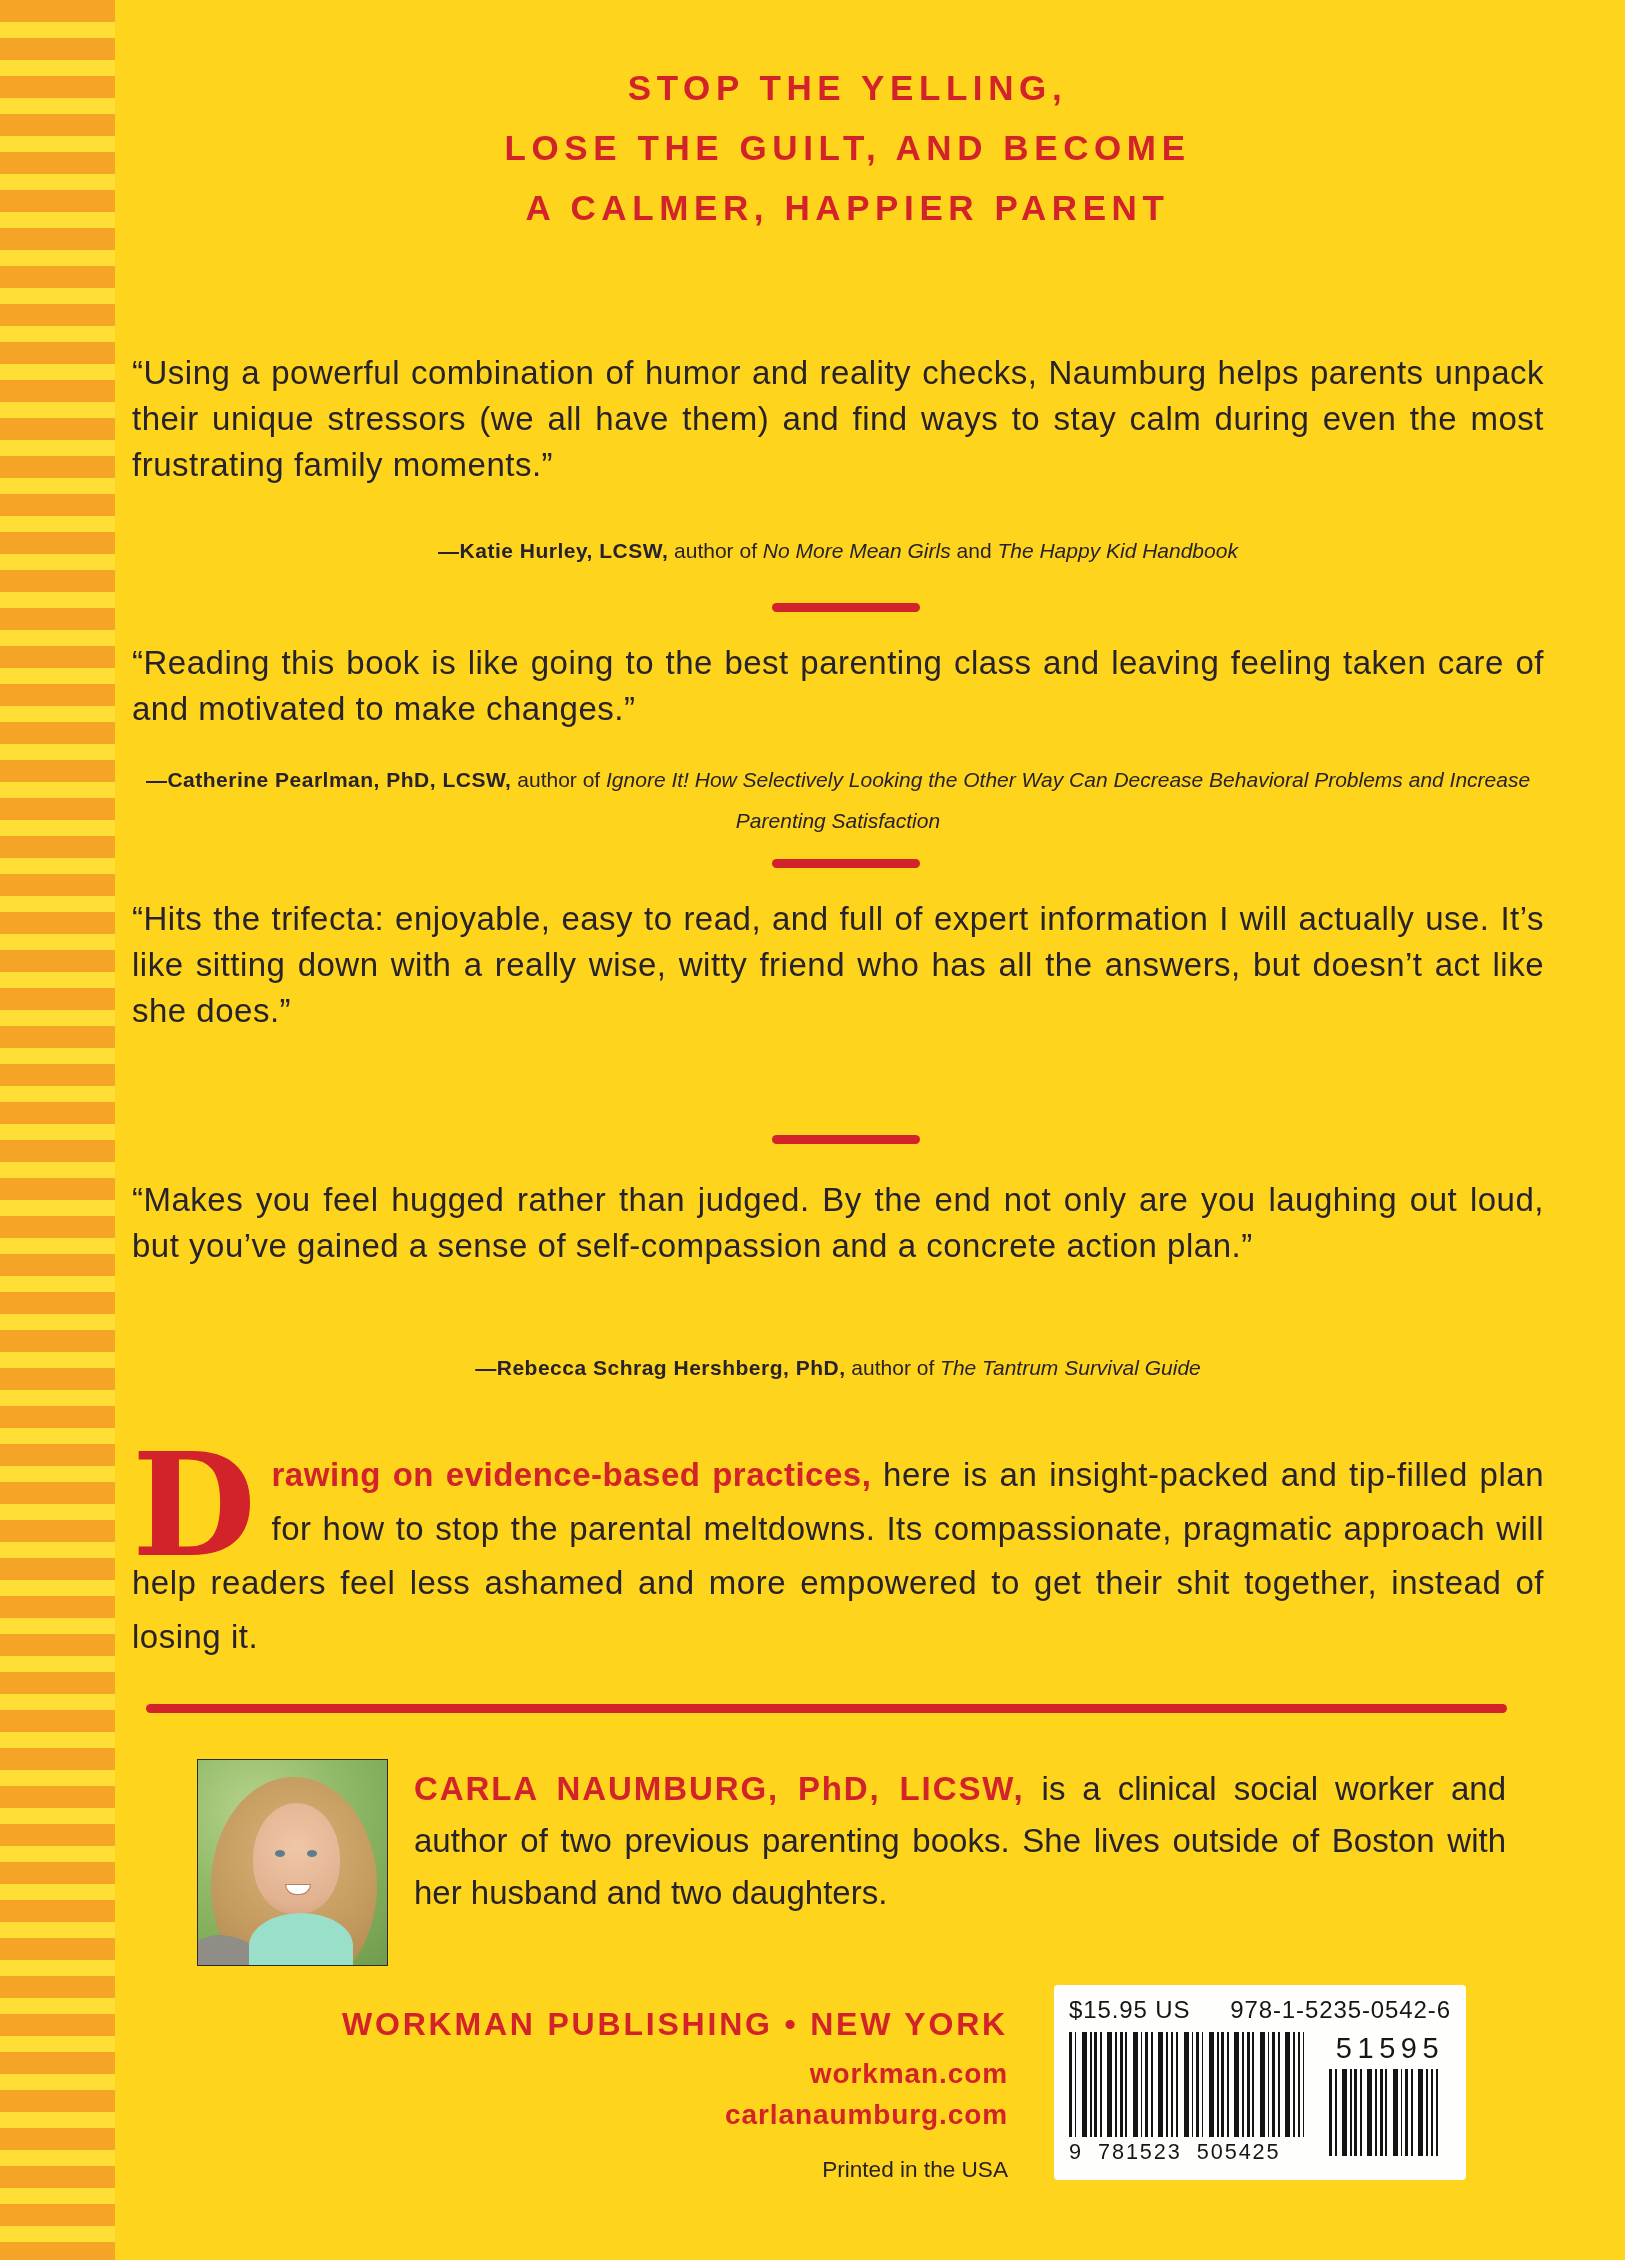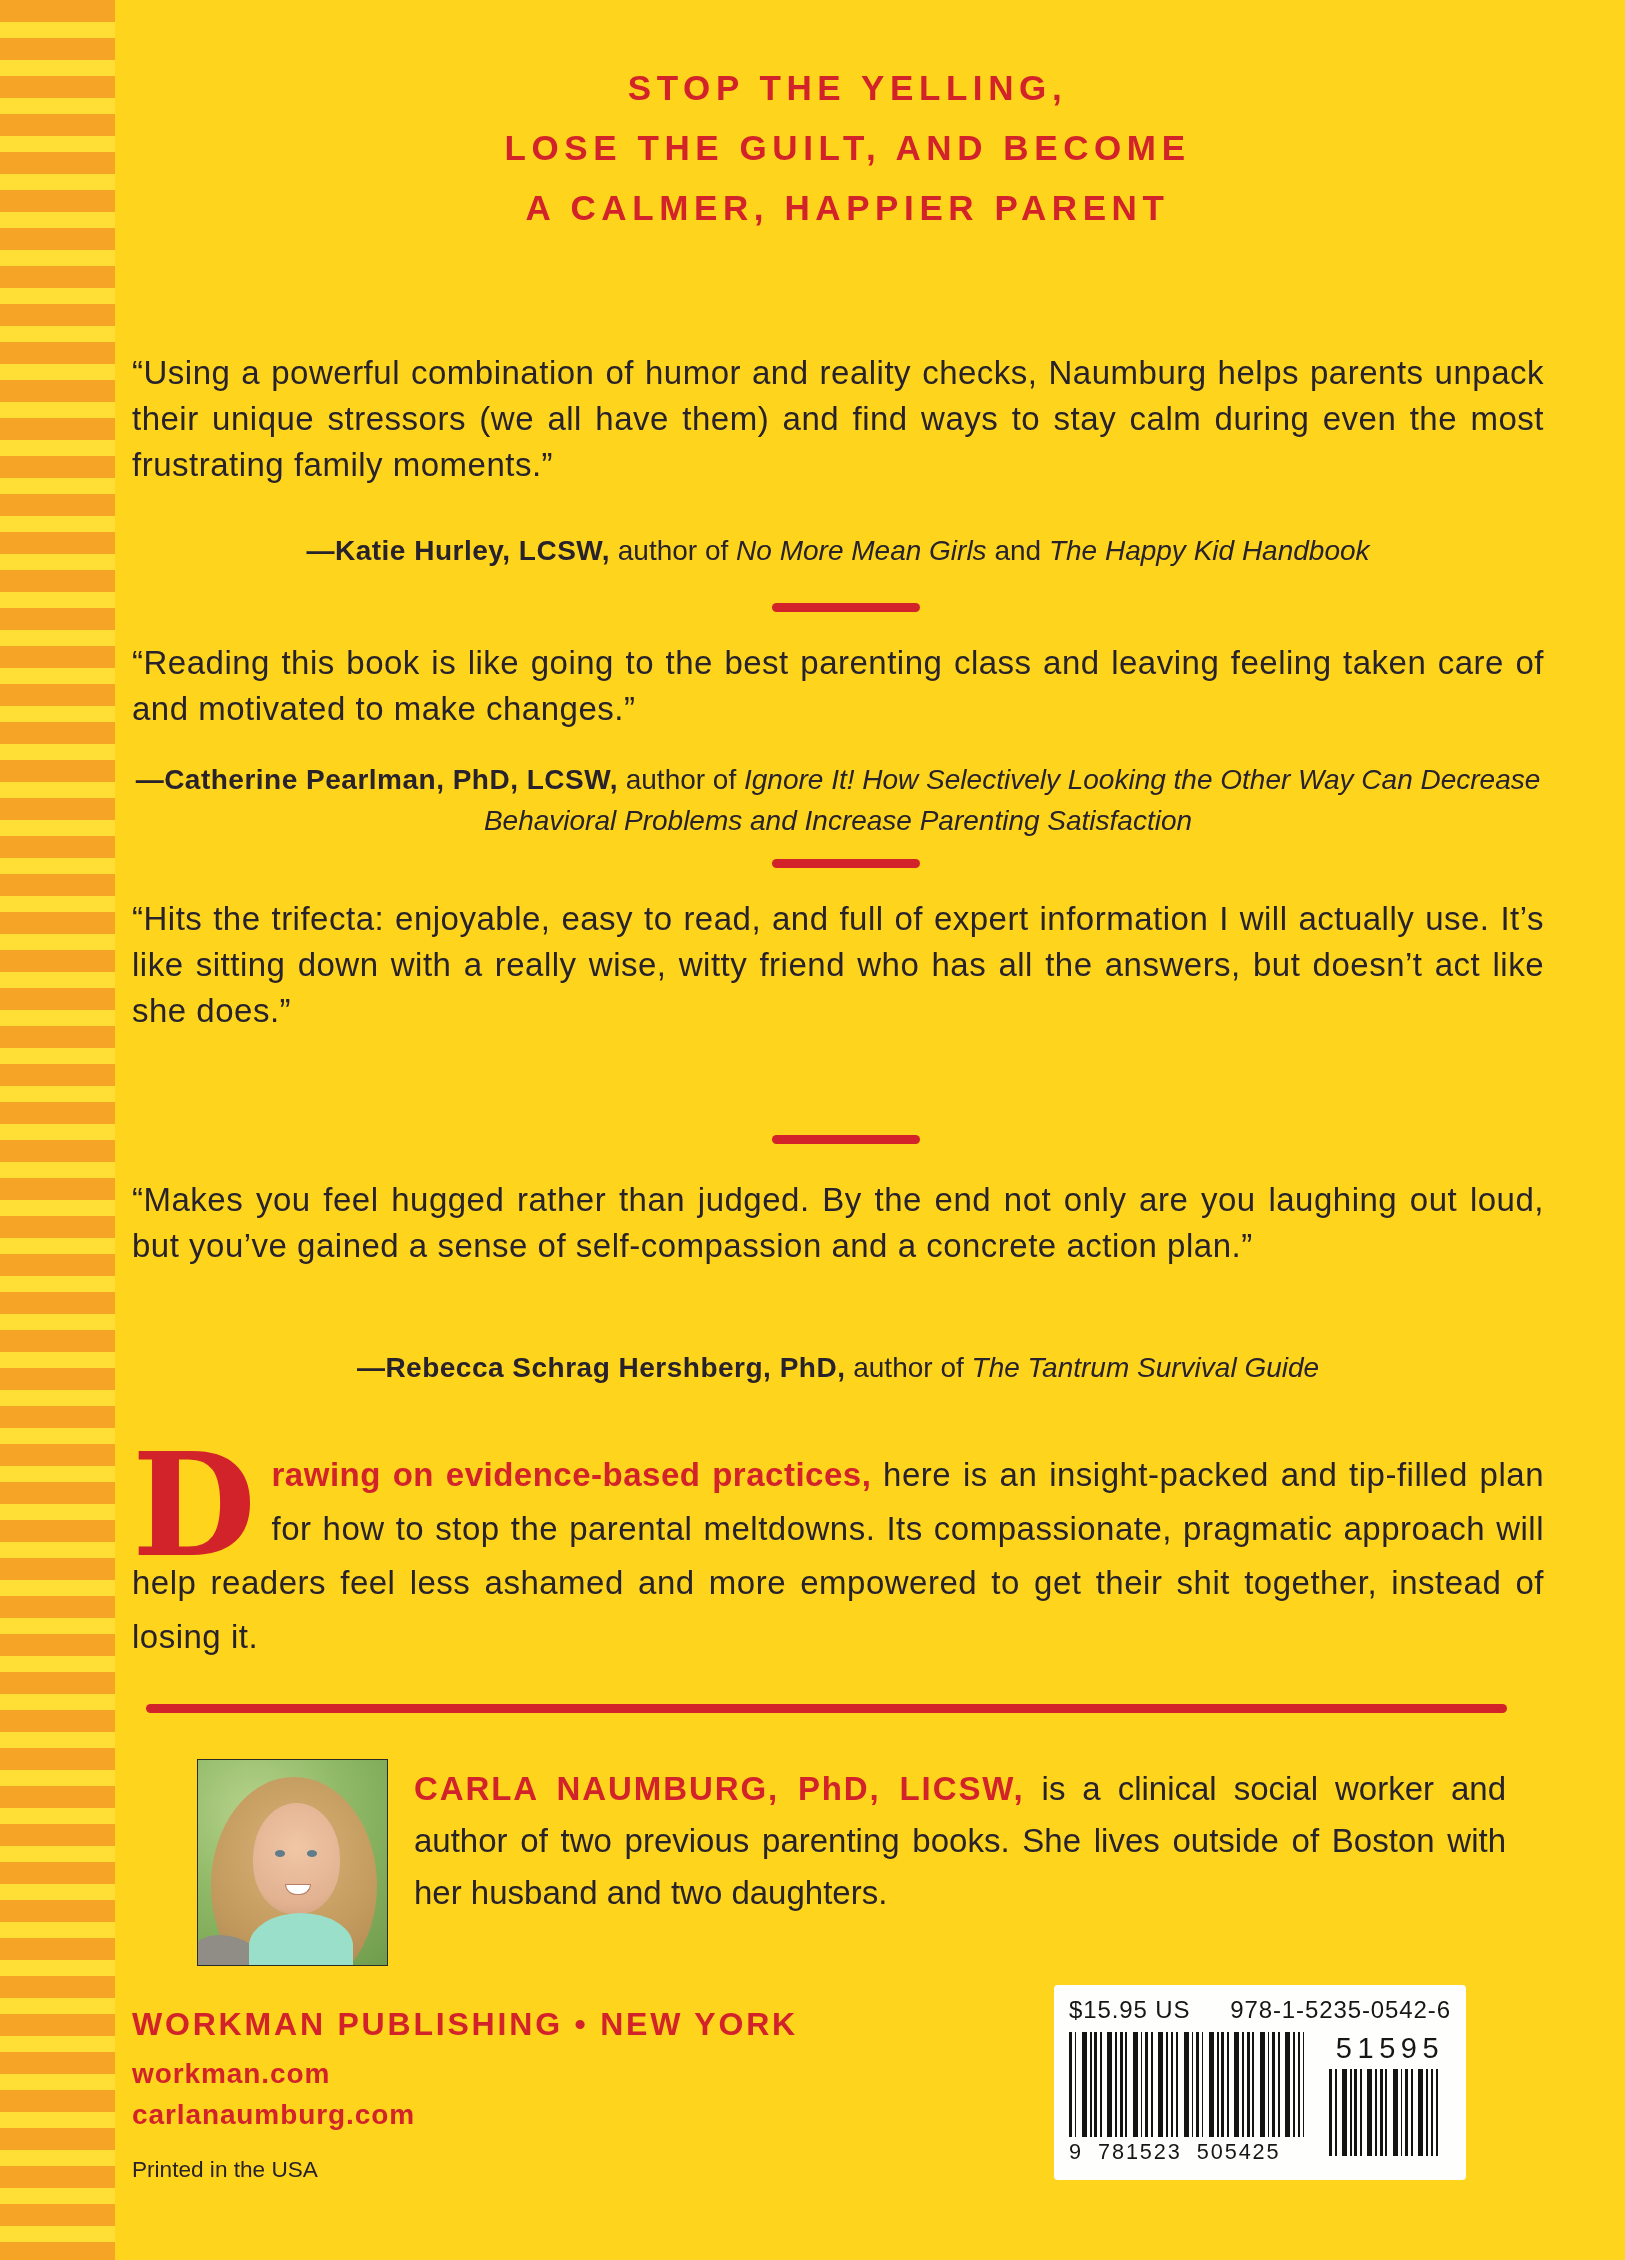--- a/index.html
+++ b/index.html
@@ -32,21 +32,21 @@
     position:absolute;left:132px;width:1412px;margin:0;
     font-size:33px;line-height:46px;letter-spacing:0.5px;
     text-align:justify;color:var(--ink);
   }
   .q1{top:350px;}
   .q2{top:640px;}
   .q3{top:896px;}
   .q4{top:1177px;}
   .attr{
     position:absolute;left:132px;width:1412px;margin:0;
-    font-size:28px;line-height:41px;text-align:center;color:var(--ink);
+    font-size:21px;line-height:41px;text-align:center;color:var(--ink);
   }
   .a1{top:530px;}
   .a2{top:759px;}
   .a3{top:1057px;}
   .a4{top:1347px;}
   .attr .b{font-weight:700;letter-spacing:0.5px;}
   .attr .i{font-style:italic;}
   .divider{
     position:absolute;left:772px;width:148px;height:8.5px;border-radius:4.7px;
     background:var(--red);
@@ -96,21 +96,21 @@
   .photo .shoulder{
     position:absolute;left:-9.4px;top:175px;width:75px;height:56px;border-radius:40% 60% 0 0;
     background:#8f8d86;
   }
   .bio{
     position:absolute;left:414px;top:1763px;width:1092px;margin:0;
     font-size:33px;line-height:52px;text-align:justify;
   }
   .bio-name{color:var(--red);font-weight:700;letter-spacing:1.9px;}
   .footer{
-    position:absolute;left:132px;top:2006px;width:876px;text-align:left;
+    position:absolute;left:132px;top:2006px;width:876px;text-align:right;
   }
   .pub{color:var(--red);font-weight:700;font-size:32px;letter-spacing:2.8px;margin:0 0 15px 0;}
   .site{color:var(--red);font-weight:700;font-size:28px;letter-spacing:0.9px;margin:0 0 9.4px 0;}
   .site2{margin-bottom:26px;}
   .printed{color:var(--ink);font-size:22.6px;margin:0;}
   
   .barcode{
     position:absolute;left:1054px;top:1985px;width:412px;height:195px;
     background:#fefefc;border-radius:3.8px;padding:11.3px 15px 9.4px 15px;
     color:#161616;

